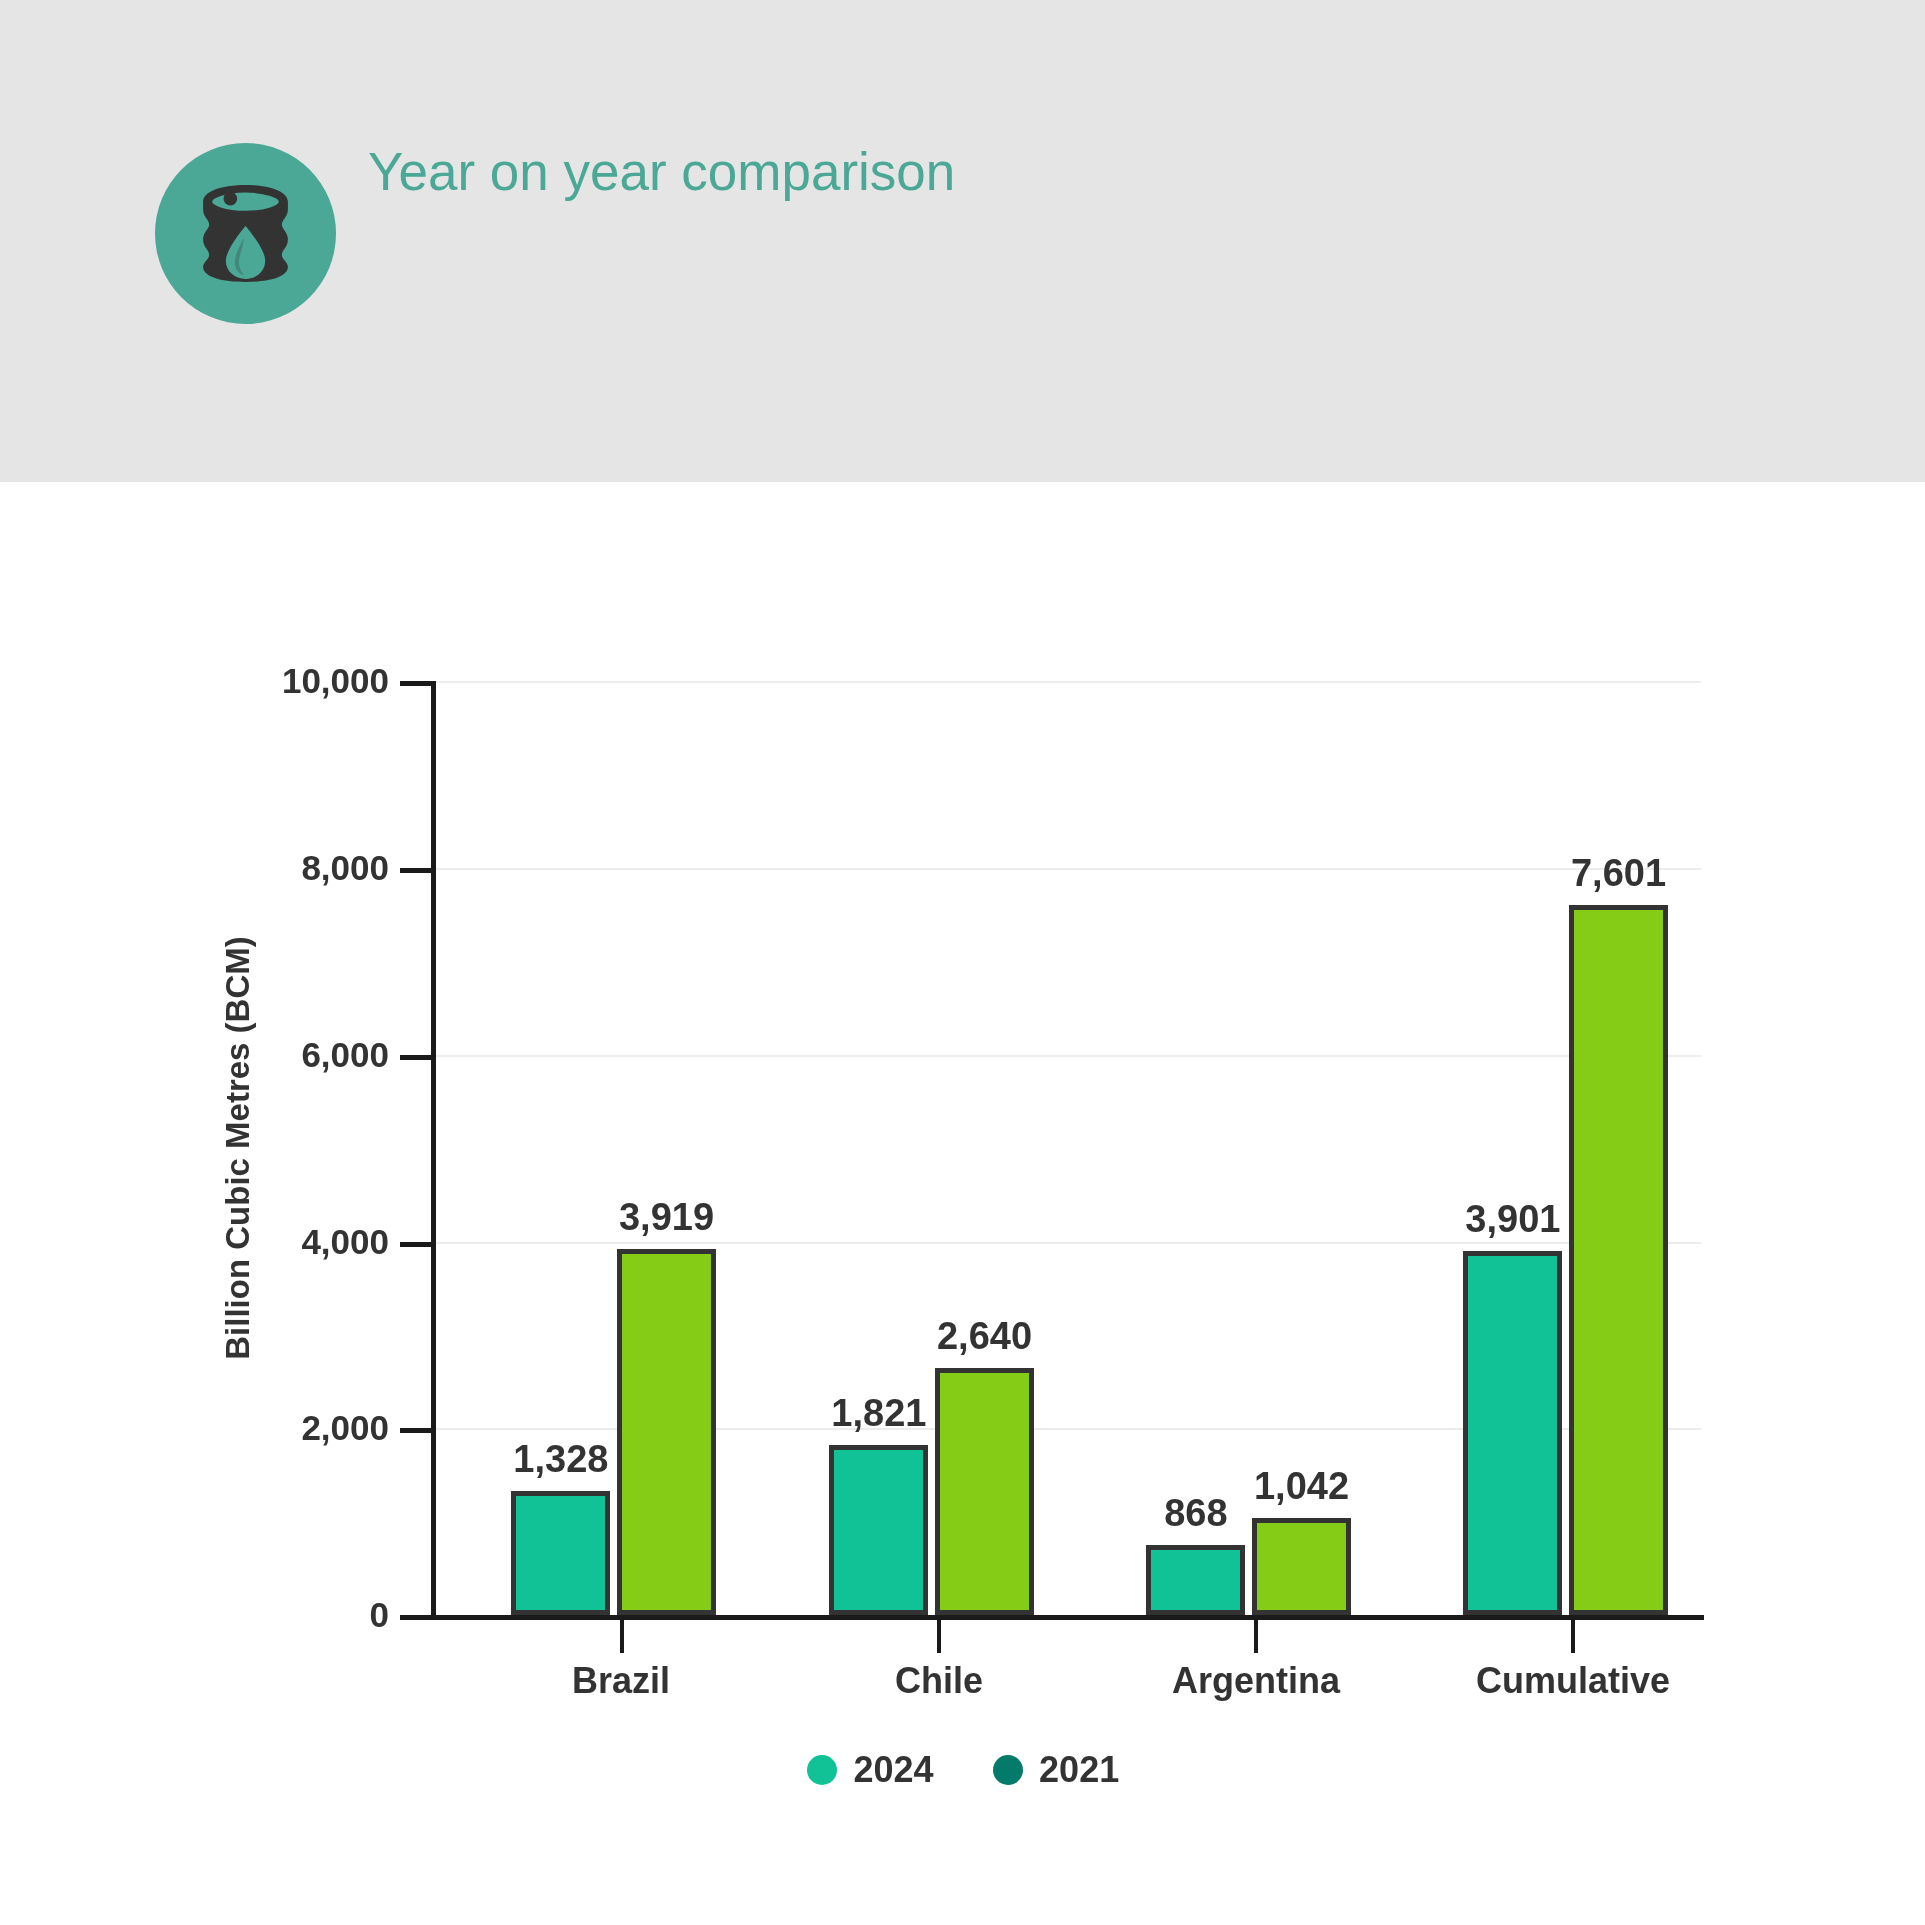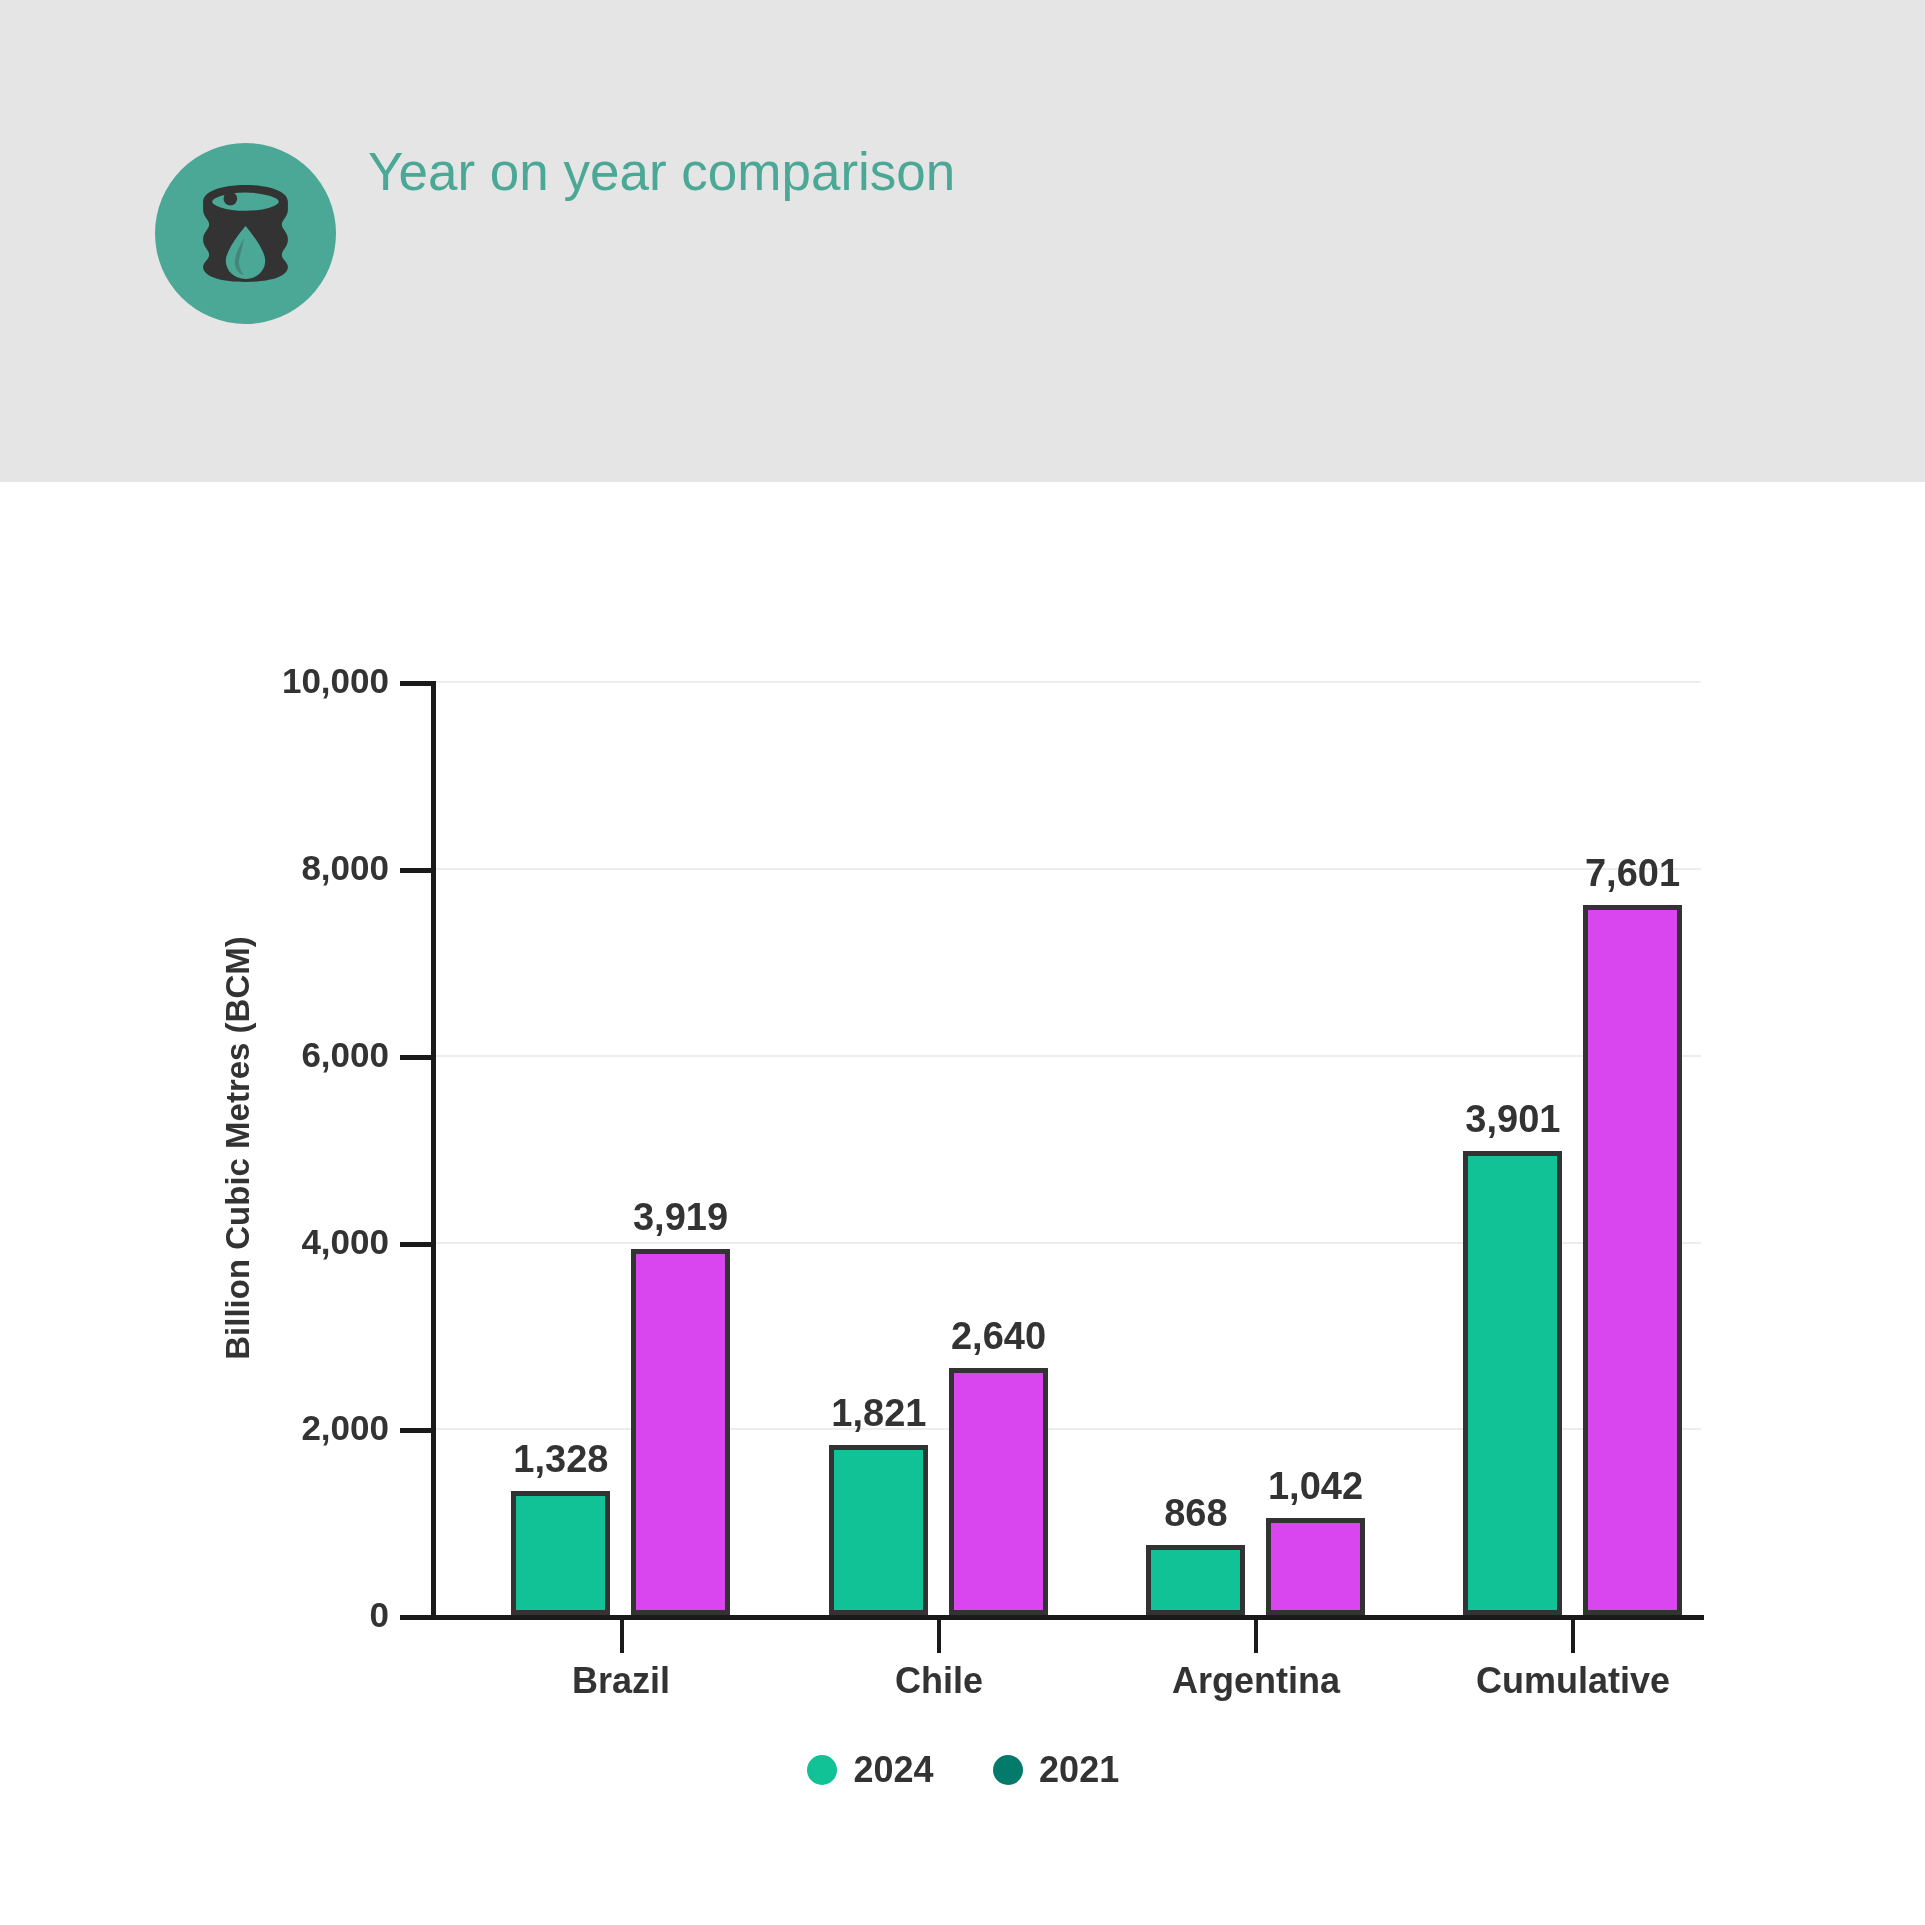--- a/index.html
+++ b/index.html
@@ -169,21 +169,21 @@
     height: 934px;
   }
   .bar {
     position: absolute;
     bottom: 0;
     width: 99px;
     border: 5.3px solid #333333;
     box-sizing: border-box;
   }
   .bar.y2020 { background: #10c295; left: 17.4px; }
-  .bar.y2021 { background: #d946ef; left: 137px; }
+  .bar.y2021 { background: #84cc16; left: 123px; }
 
   .bar-value {
     position: absolute;
     left: 50%;
     transform: translateX(-50%);
     bottom: 100%;
     margin-bottom: 15px;
     font-family: "Liberation Sans Narrow", "Liberation Sans", sans-serif;
     font-size: 38px;
     font-weight: 700;
@@ -324,21 +324,21 @@
       <div class="group" style="left:695px; width:254px;">
         <div class="bar y2020" style="height:70px;">
           <div class="bar-value">868</div>
         </div>
         <div class="bar y2021" style="height:97px;">
           <div class="bar-value">1,042</div>
         </div>
       </div>
 
       <div class="group" style="left:1012px; width:254px;">
-        <div class="bar y2020" style="height:464px;text-align:center;">
+        <div class="bar y2020" style="height:364px;text-align:center;">
           <div class="bar-value">3,901</div>
         </div>
         <div class="bar y2021" style="height:710px;">
           <div class="bar-value">7,601</div>
         </div>
       </div>
     </div>
 
     <div class="x-tick" style="left:186px;"></div>
     <div class="x-tick" style="left:503px;"></div>

